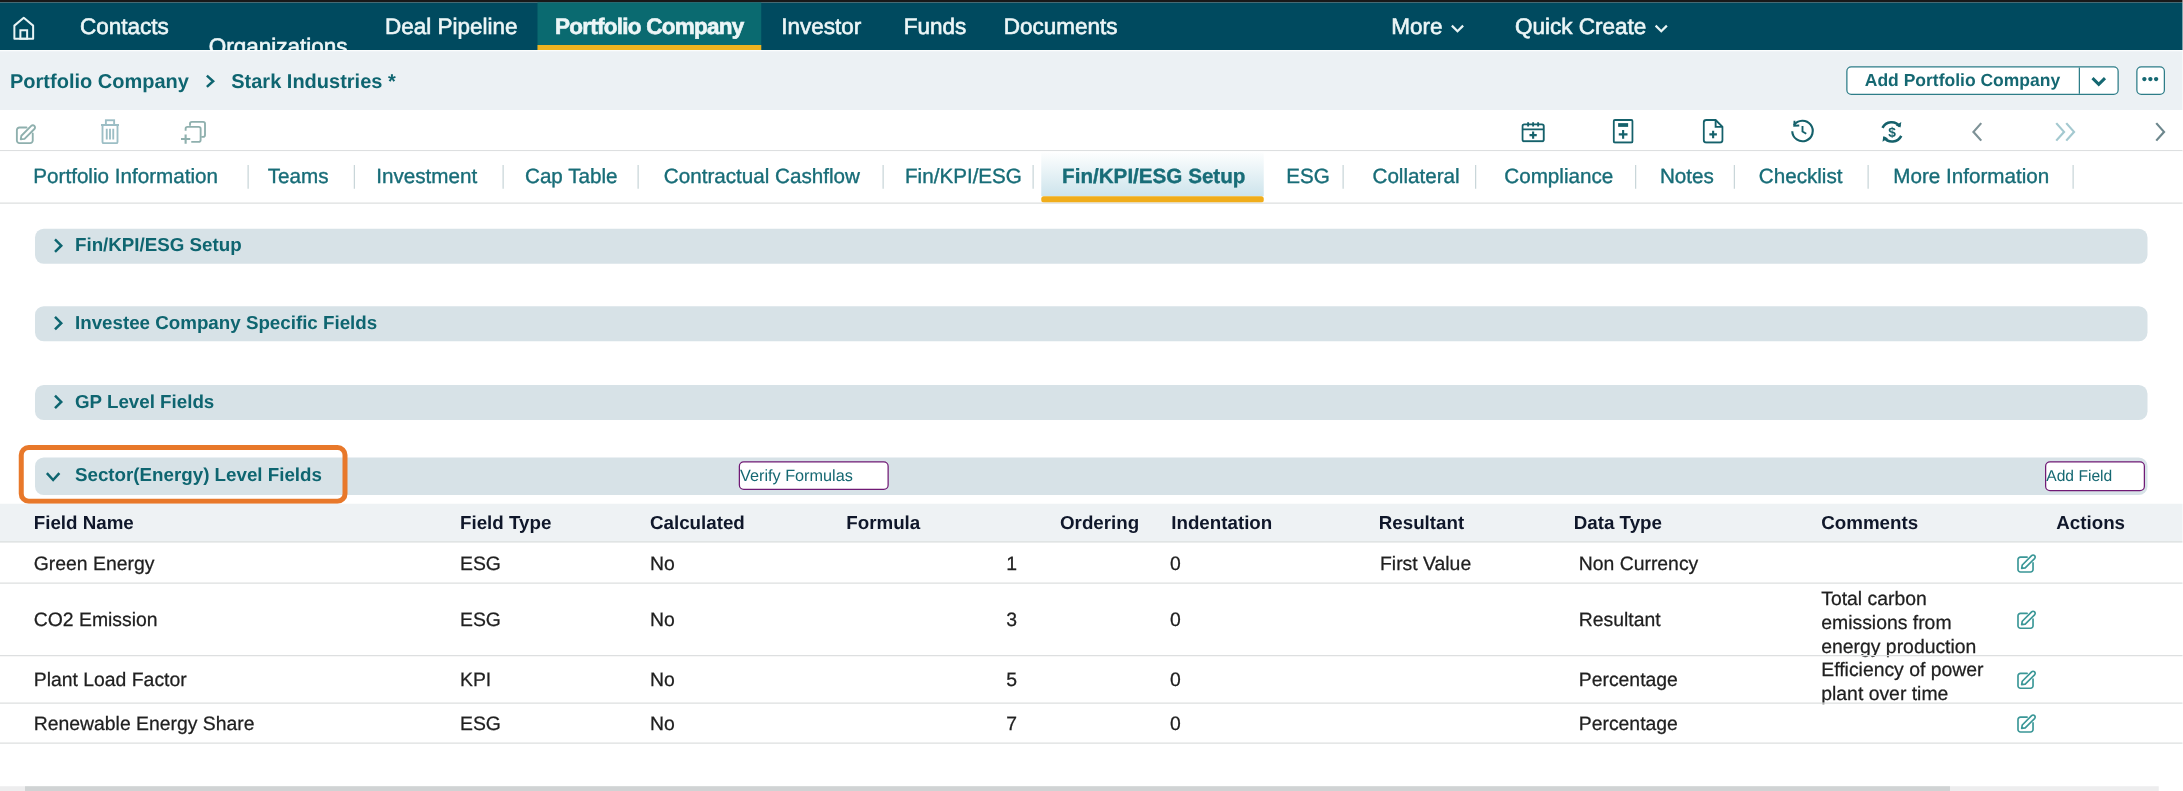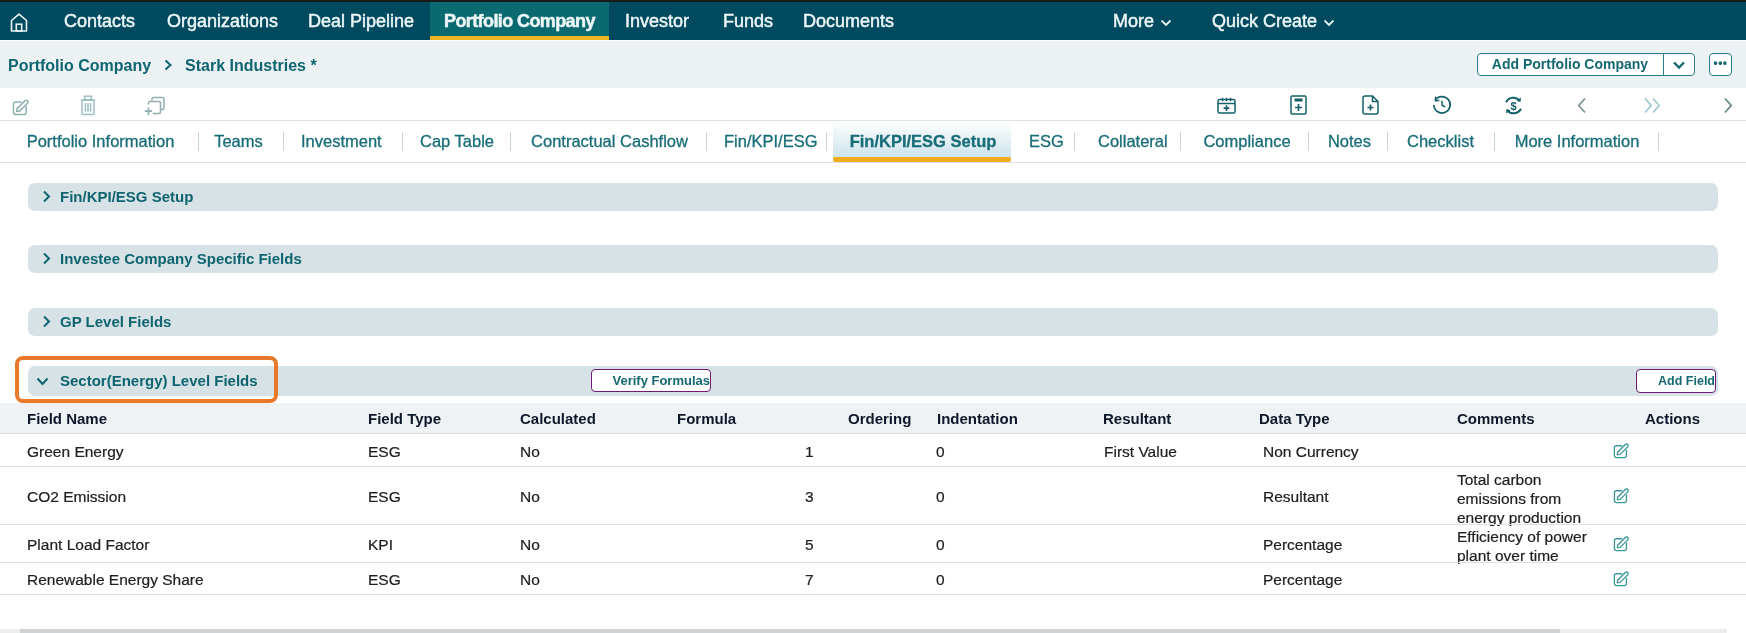--- a/index.html
+++ b/index.html
@@ -1,42 +1,42 @@
 <!DOCTYPE html>
 <html><head>
 <meta charset="utf-8">
 <style>
   html,body{margin:0;padding:0;}
   body{width:1746px;height:633px;background:#fff;font-family:"Liberation Sans",sans-serif;overflow:hidden;position:relative;}
   .abs{position:absolute;}
   .nav{position:absolute;top:2px;left:0;width:1746px;height:38px;background:#004a5f;}
   .navitem{position:absolute;top:0;height:38px;line-height:38px;color:#ecf6f7;font-size:18px;font-weight:400;white-space:nowrap;-webkit-text-stroke:0.5px #ecf6f7;}
   .bc{color:#0e6570;font-weight:700;font-size:16px;}
-  .btn{position:absolute;background:#fff;border:3px solid #701a75;border-radius:4px;color:#156872;font-weight:700;text-align:right;box-sizing:border-box;}
+  .btn{position:absolute;background:#fff;border:3px solid #701a75;border-radius:4px;color:#156872;font-weight:400;text-align:left;box-sizing:border-box;}
   .tab{position:absolute;top:0;height:40px;line-height:40px;color:#186d78;font-size:16.5px;text-align:center;white-space:nowrap;-webkit-text-stroke:0.3px #186d78;}
   .tdiv{position:absolute;top:11px;height:19px;width:1px;background:#c9d6d9;}
   .secbar{position:absolute;left:28px;width:1690px;height:28px;background:#d7e2e7;border-radius:7px;}
   .sectitle{position:absolute;left:32px;top:0;height:28px;line-height:28px;color:#0e6570;font-weight:700;font-size:15px;}
   .chev{position:absolute;left:14px;top:7px;}
   .th{position:absolute;font-weight:700;font-size:15px;color:#0f172a;white-space:nowrap;}
   .td{position:absolute;font-size:15.5px;color:#202020;white-space:nowrap;-webkit-text-stroke:0.2px #202020;}
   .rowline{position:absolute;left:0px;width:1746px;height:1px;background:#dddfe0;}
 </style>
 </head>
 <body>
 
 <div class="abs" style="top:0;left:0;width:1746px;height:2px;background:#191919;"></div>
 
 <div class="nav">
   <svg class="abs" style="left:9px;top:10px;" width="20" height="21" viewBox="0 0 20 21" fill="none" stroke="#e8f4f5" stroke-width="1.6">
     <path d="M2.5 8.5 L10 2.2 L17.5 8.5 L17.5 19 L2.5 19 Z" stroke-linejoin="round"></path>
     <rect x="7.3" y="12.2" width="5.4" height="6.8"></rect>
   </svg>
   <div class="navitem" style="left:64px;">Contacts</div>
-  <div class="navitem" style="left:167px;">Organizations</div>
+  <div class="navitem" style="left:167px;margin-top:16px;">Organizations</div>
   <div class="navitem" style="left:308px;">Deal Pipeline</div>
   <div class="abs" style="left:430px;top:0;width:179px;height:38px;background:#0a6a70;"></div>
   <div class="abs" style="left:430px;top:34px;width:179px;height:4px;background:#efb320;"></div>
   <div class="navitem" style="left:444px;font-weight:700;letter-spacing:-0.6px;">Portfolio Company</div>
   <div class="navitem" style="left:625px;">Investor</div>
   <div class="navitem" style="left:723px;">Funds</div>
   <div class="navitem" style="left:803px;">Documents</div>
   <div class="navitem" style="left:1113px;">More</div>
   <svg class="abs" style="left:1160px;top:17px;" width="12" height="8" viewBox="0 0 12 8" fill="none" stroke="#e8f4f5" stroke-width="1.8">
       <path d="M1.5 1.5 L6 6 L10.5 1.5"></path>

